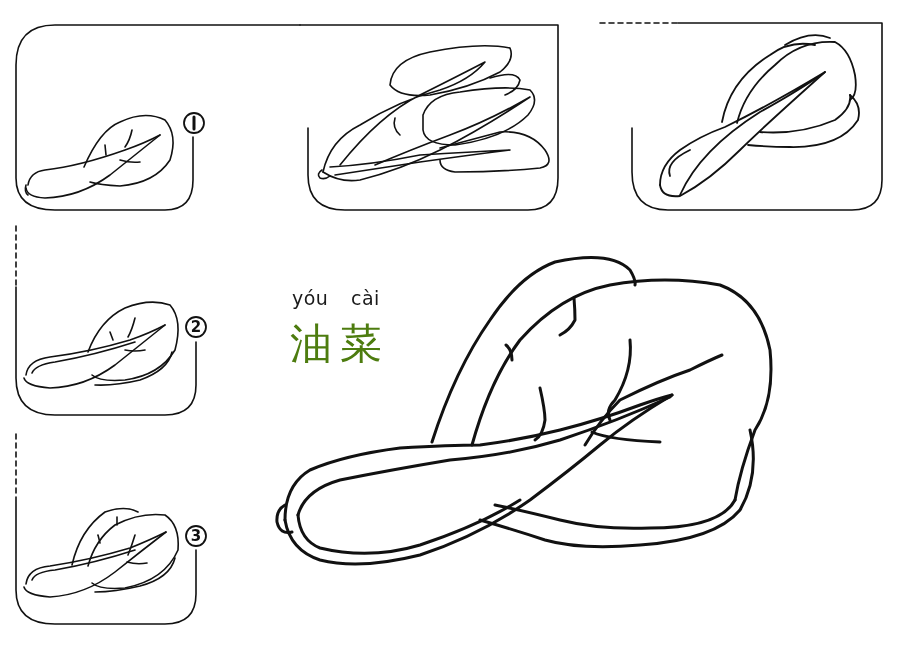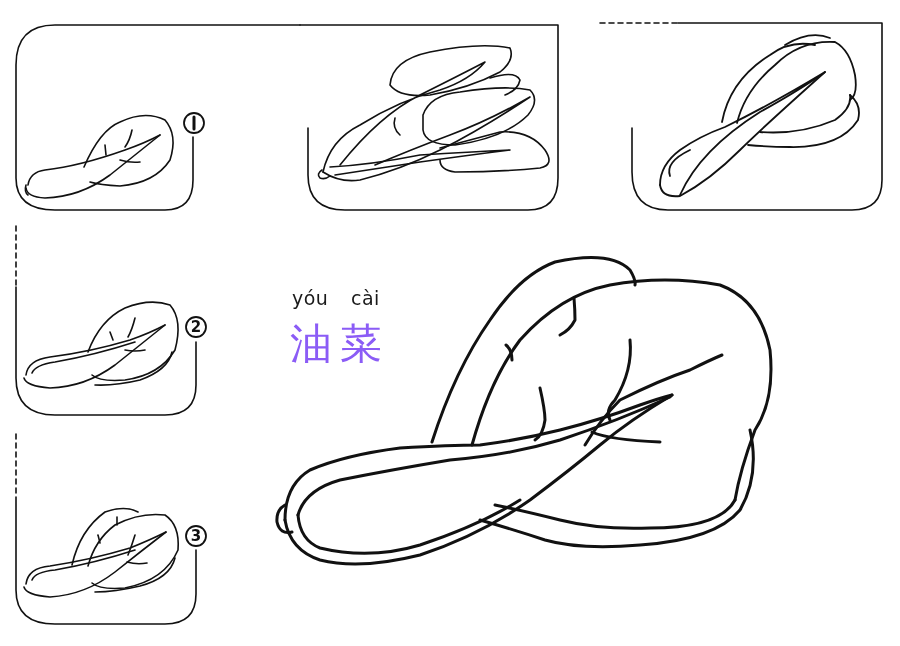--- a/index.html
+++ b/index.html
@@ -3,21 +3,21 @@
   <meta charset="utf-8">
   <style>
     html, body { margin: 0; padding: 0; background: #ffffff; }
     body { width: 900px; height: 646px; position: relative; overflow: hidden;
            font-family: "DejaVu Sans", sans-serif; }
     .layer { position: absolute; left: 0; top: 0; width: 900px; height: 646px; }
     .pinyin { position: absolute; left: 292px; top: 287px; font-size: 19px;
               color: #1a1a1a; letter-spacing: 0.5px; word-spacing: 16px;
               font-family: "DejaVu Sans", sans-serif; }
     .hanzi { position: absolute; left: 290px; top: 316px; font-size: 42px;
-             color: #8b5cf6; letter-spacing: 8px;
+             color: #4d7c0f; letter-spacing: 8px;
              font-family: "DejaVu Serif", serif; }
     svg path, svg ellipse, svg circle, svg line { vector-effect: non-scaling-stroke; }
     .badge-num { font-family: "DejaVu Sans", sans-serif; font-weight: bold;
                  font-size: 15px; fill: #111; }
   </style>
 </head>
 <body>
 
 <svg class="layer" viewBox="0 0 900 646" width="900" height="646" fill="none" stroke="#111" stroke-linecap="round" stroke-linejoin="round">
 

